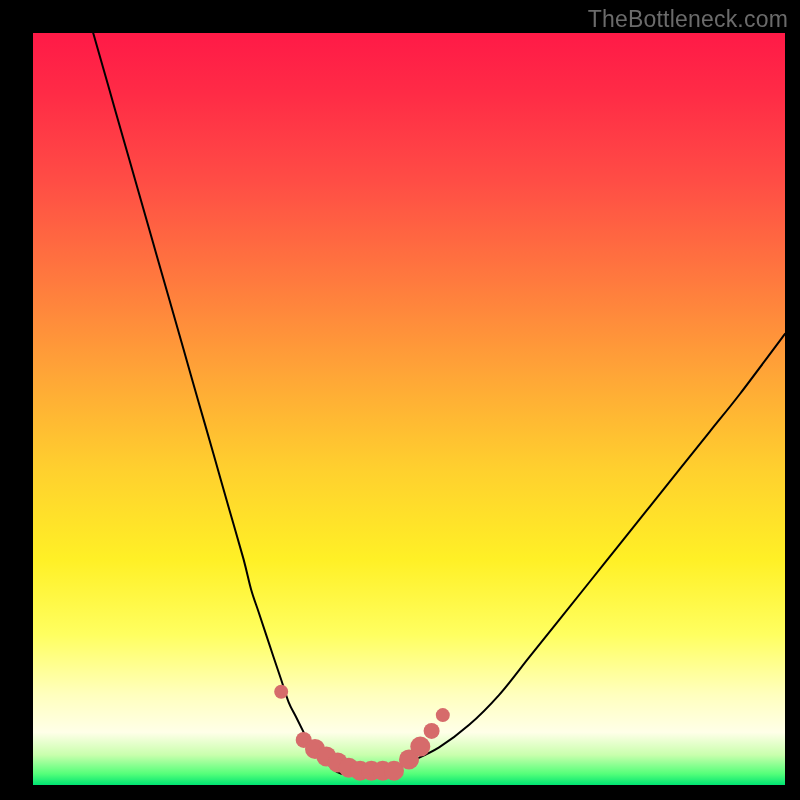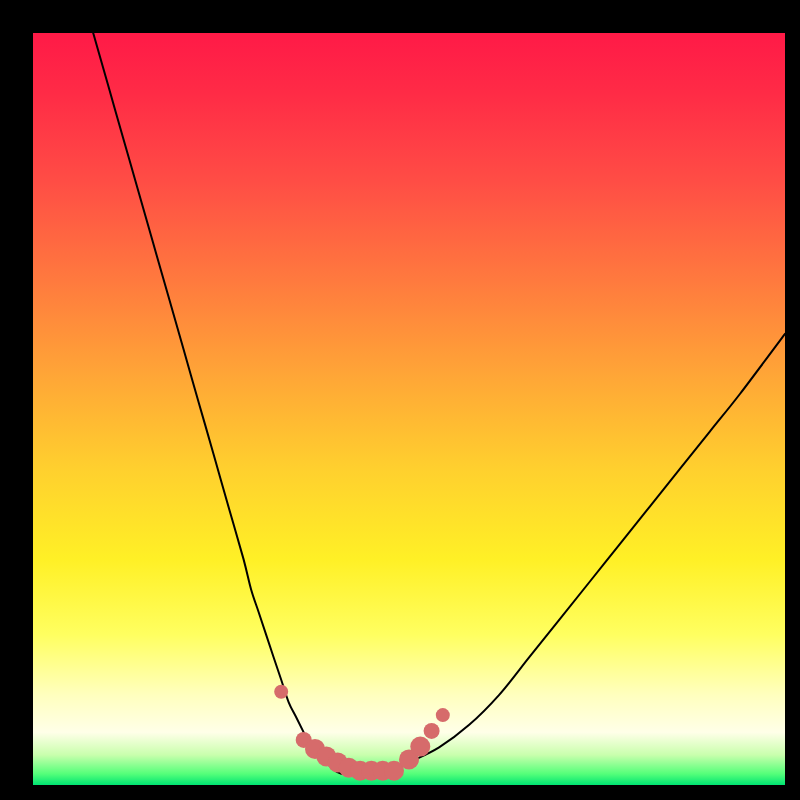--- a/index.html
+++ b/index.html
@@ -82,13 +82,14 @@
           <circle cx="338.4" cy="737.7" r="10" fill="#d66b6b"></circle>
           <circle cx="349.7" cy="737.7" r="10" fill="#d66b6b"></circle>
           <circle cx="361.0" cy="737.7" r="10" fill="#d66b6b"></circle>
           <circle cx="376.0" cy="726.4" r="10" fill="#d66b6b"></circle>
           <circle cx="387.3" cy="713.6" r="10" fill="#d66b6b"></circle>
           <circle cx="398.6" cy="697.9" r="8" fill="#d66b6b"></circle>
           <circle cx="409.8" cy="682.1" r="7" fill="#d66b6b"></circle>
         </g>
     </svg>
   </div>
+  <div class="watermark">TheBottleneck.com</div>
 </div>
 
 </body></html>

